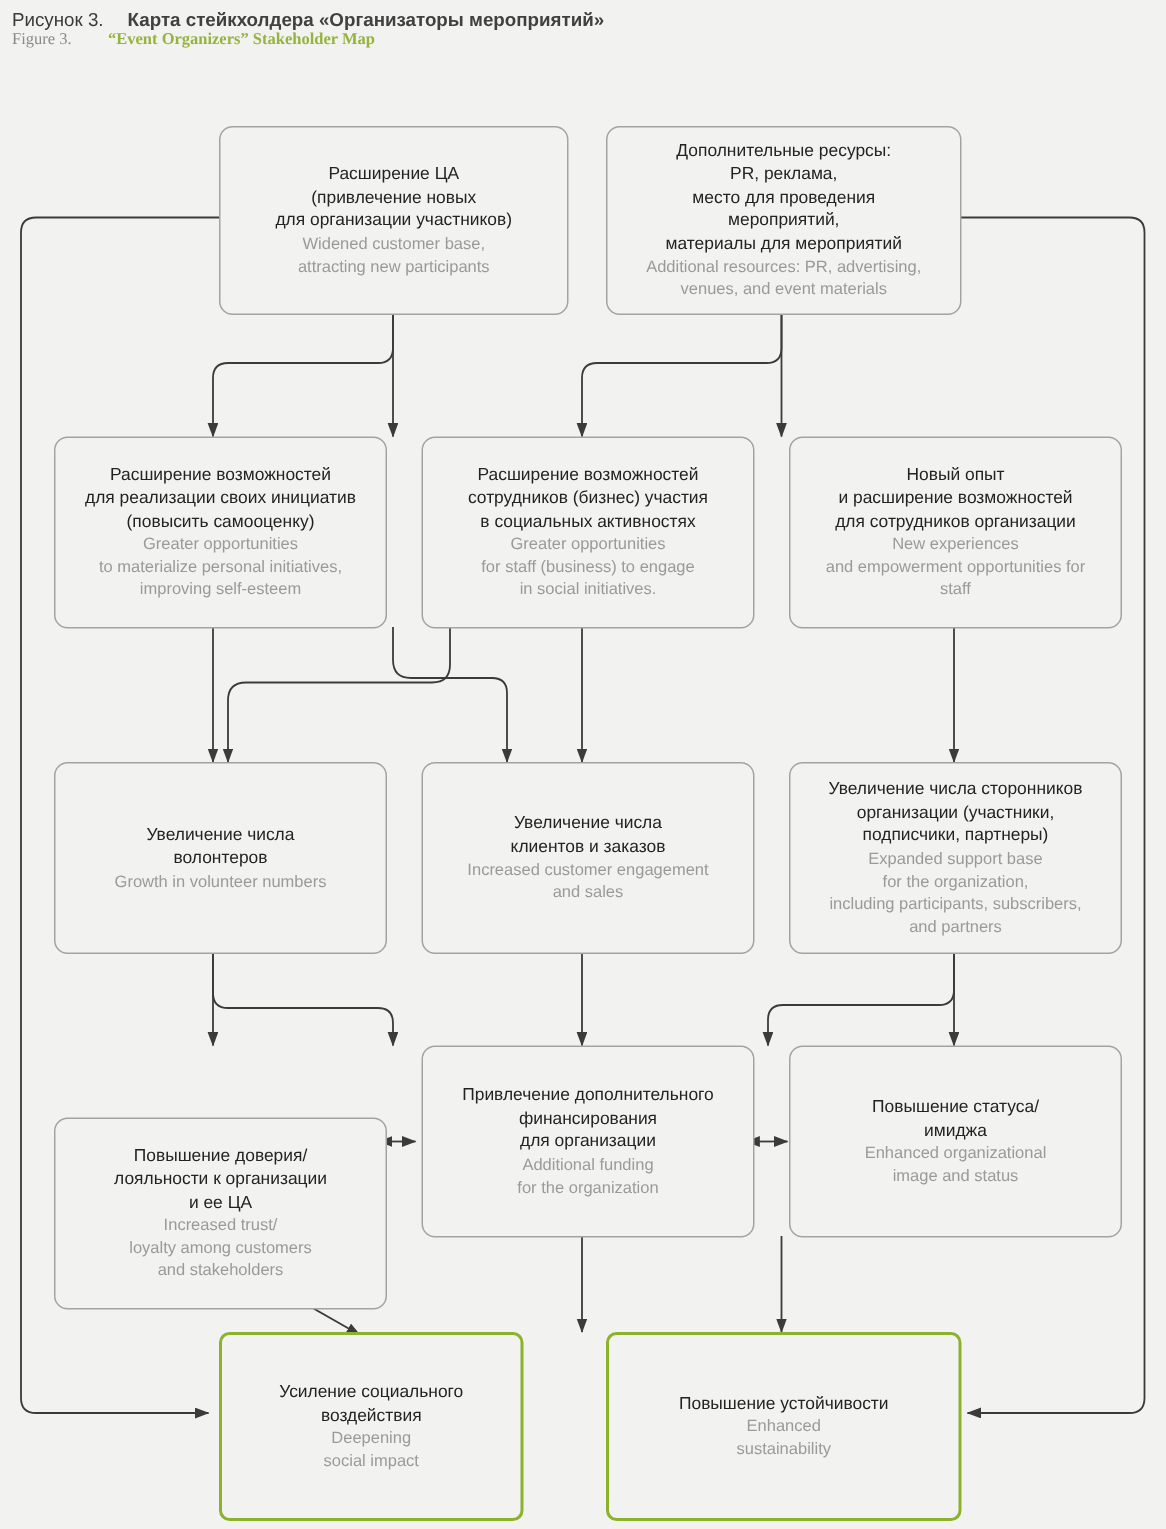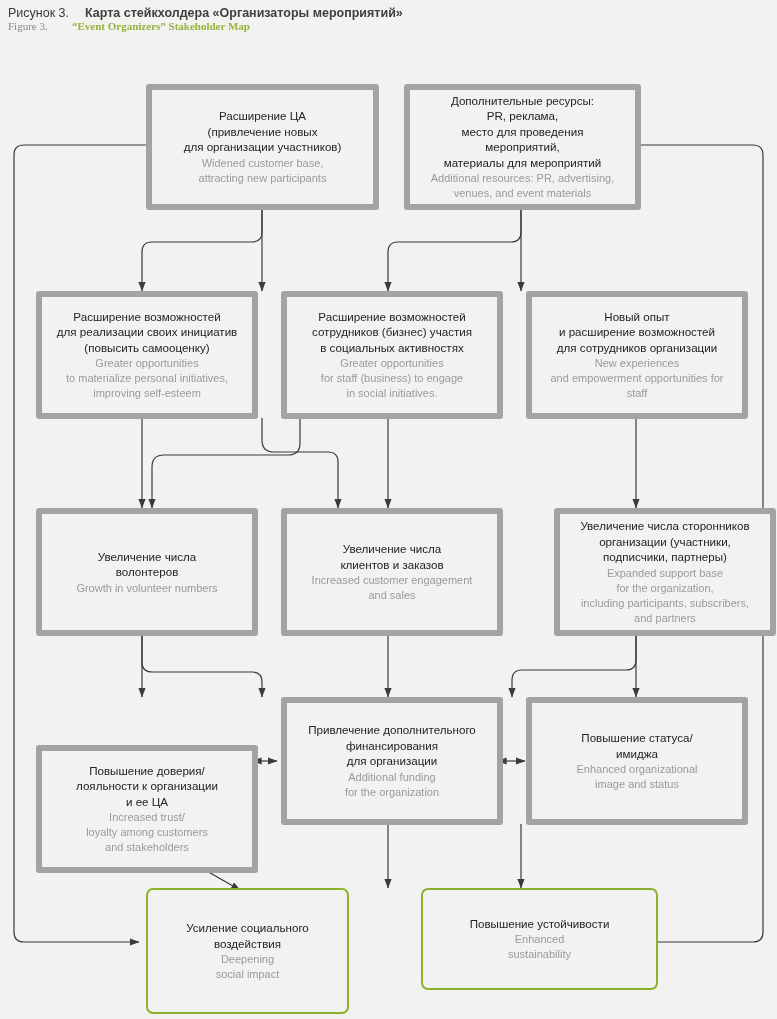--- a/index.html
+++ b/index.html
@@ -65,22 +65,22 @@
     top: 0;
     width: 777px;
     height: 1019px;
     pointer-events: none;
   }
 
   
   .box {
     position: absolute;
     box-sizing: border-box;
-    border: 6px solid #a3a3a3;
-    border-radius: 3px;
+    border: 1px solid #a3a3a3;
+    border-radius: 9px;
     background: #f2f2f0;
     display: flex;
     flex-direction: column;
     align-items: center;
     justify-content: center;
     text-align: center;
     padding: 6px 8px;
   }
   .box .ru {
     font-size: 11.6px;
@@ -209,21 +209,21 @@
     <div class="en">Growth in volunteer numbers</div>
   </div>
 
   <div class="box" style="left:281px; top:508px; width:222px; height:128px;">
     <div class="ru">Увеличение числа
 клиентов и заказов</div>
     <div class="en">Increased customer engagement
 and sales</div>
   </div>
 
-  <div class="box" style="left:554px; top:508px; width:222px; height:128px;">
+  <div class="box" style="left:526px; top:508px; width:222px; height:128px;">
     <div class="ru">Увеличение числа сторонников
 организации (участники,
 подписчики, партнеры)</div>
     <div class="en">Expanded support base
 for the organization,
 including participants, subscribers,
 and partners</div>
   </div>
 
   <div class="box" style="left:36px; top:697px; width:222px; height:128px;margin-top:48px;">
@@ -250,19 +250,19 @@
 image and status</div>
   </div>
 
   <div class="box green" style="left:146px; top:888px; width:203px; height:126px;">
     <div class="ru">Усиление социального
 воздействия</div>
     <div class="en">Deepening
 social impact</div>
   </div>
 
-  <div class="box green" style="left:404px; top:888px; width:237px; height:102px;margin-left:17px;">
+  <div class="box green" style="left:404px; top:888px; width:237px; height:126px;">
     <div class="ru">Повышение устойчивости</div>
     <div class="en">Enhanced
 sustainability</div>
   </div>
 
 </div>
 
 </body></html>

